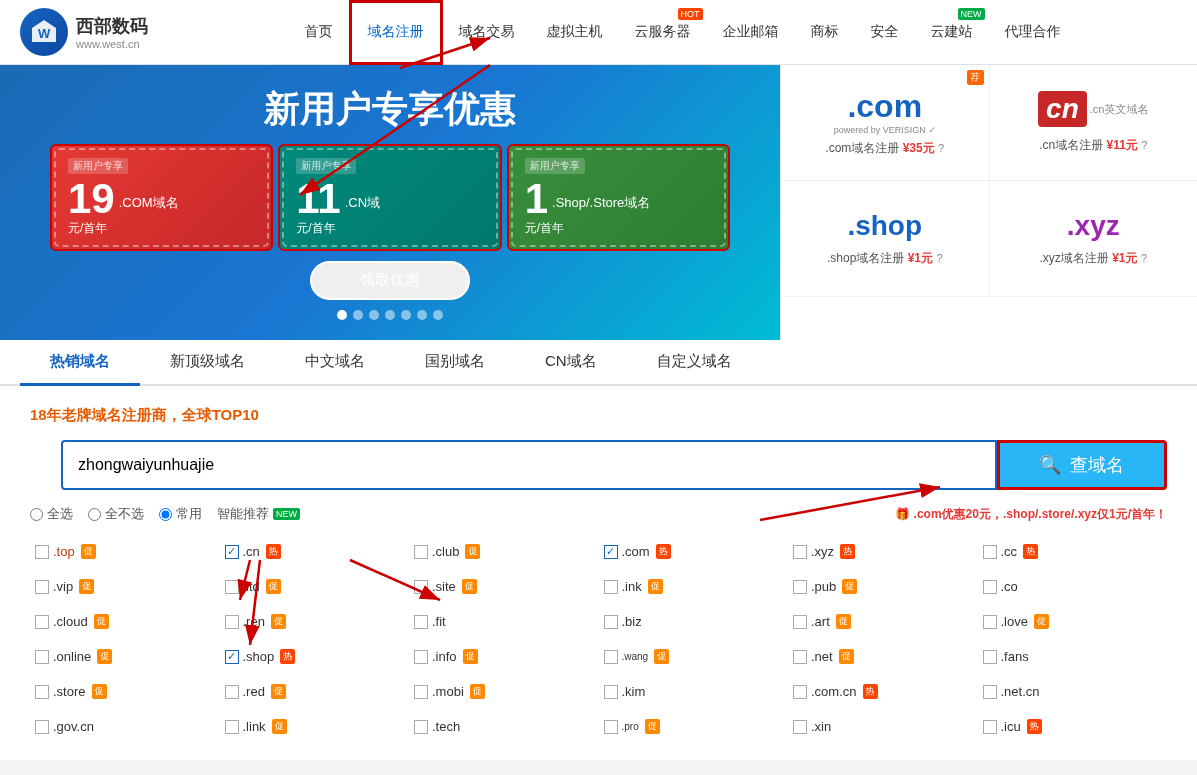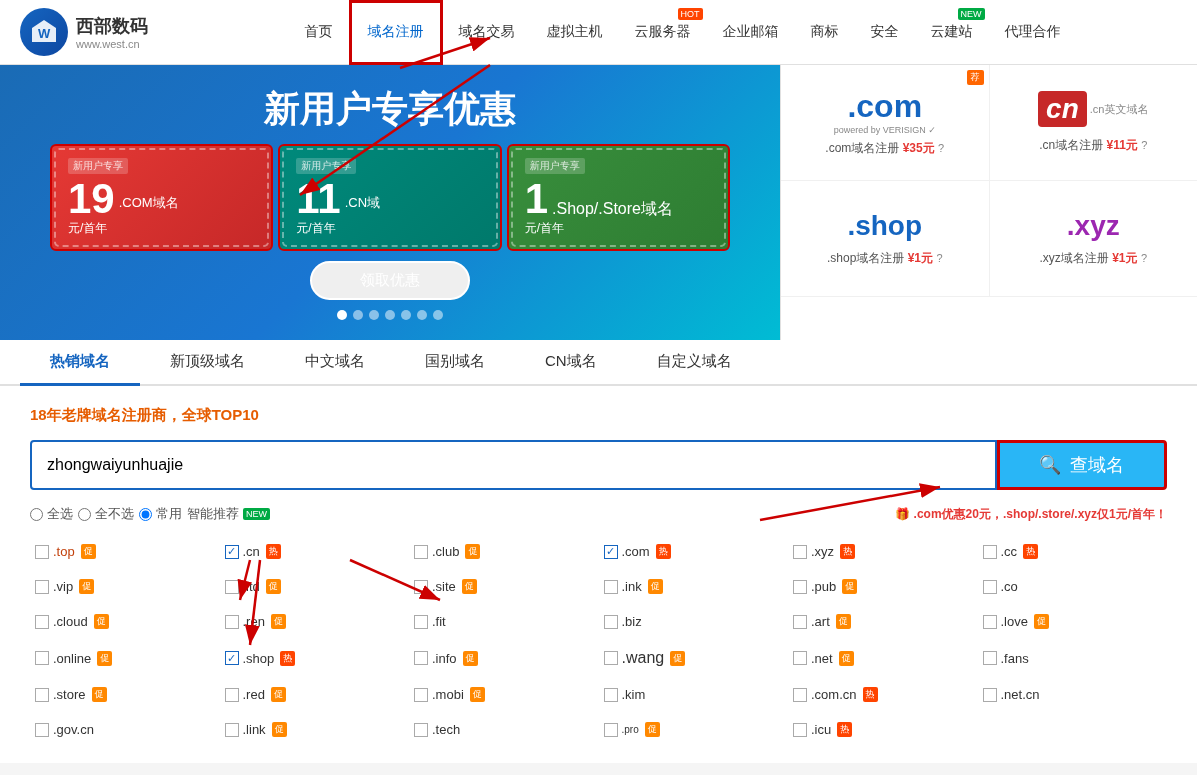--- a/index.html
+++ b/index.html
@@ -56,25 +56,25 @@
     .tabs { display: flex; background: #fff; border-bottom: 2px solid #e0e0e0; padding: 0 20px; }
     .tab { padding: 12px 30px; cursor: pointer; color: #333; font-size: 15px; border-bottom: 3px solid transparent; margin-bottom: -2px; }
     .tab.active { color: #1565c0; border-bottom: 3px solid #1565c0; font-weight: bold; }
     
     
     .main-content { background: #fff; padding: 20px 30px; }
     .section-title { color: #e65c00; font-size: 15px; font-weight: bold; margin-bottom: 15px; }
     
     
     .search-bar { display: flex; gap: 0; margin-bottom: 15px; }
-    .search-input { flex: 1; border: 2px solid #1565c0; padding: 10px 15px; font-size: 16px; outline: none; border-radius: 4px 0 0 4px; }
+    .search-input { flex: 1; border: 2px solid #1565c0; padding: 10px 15px; font-size: 16px; outline: none; border-radius: 4px 0 0 4px; margin-left: 31px; }
     .search-btn { background: #29b6f6; color: white; border: none; padding: 10px 40px; font-size: 18px; cursor: pointer; border-radius: 0 4px 4px 0; display: flex; align-items: center; gap: 8px; min-width: 160px; justify-content: center; border: 2px solid #cc0000; }
     
     
-    .radio-group { display: flex; align-items: center; gap: 5px; margin-bottom: 15px; font-size: 13px; color: #555; }
+    .radio-group { display: flex; align-items: center; gap: 15px; margin-bottom: 15px; font-size: 13px; color: #555; }
     .radio-item { display: flex; align-items: center; gap: 4px; cursor: pointer; }
     .badge-new { background: #00aa44; color: white; font-size: 9px; padding: 1px 3px; border-radius: 2px; }
     .promo-notice { margin-left: auto; color: #555; font-size: 12px; }
     .promo-notice .highlight { color: #e53935; font-weight: bold; }
     
     
     .domain-grid { display: grid; grid-template-columns: repeat(6, 1fr); gap: 8px 0; }
     .domain-item { display: flex; align-items: center; gap: 4px; padding: 6px 5px; font-size: 13px; }
   </style>
 </head>
@@ -140,21 +140,21 @@
               <span style="color:white;font-size:13px;margin-bottom:8px;margin-left:4px;">.CN域</span>
             </div>
             <span class="promo-desc">元/首年</span>
           </div>
 
           <div class="promo-card green" style="border:2px solid #cc0000;">
             <div class="promo-border"></div>
             <span class="promo-label">新用户专享</span>
             <div style="display:flex;align-items:flex-end;">
               <span class="promo-price">1</span>
-              <span style="color:white;font-size:16px;margin-bottom:0;margin-left:4px;">.Shop/.Store域名</span>
+              <span style="color:white;font-size:13px;margin-bottom:8px;margin-left:4px;">.Shop/.Store域名</span>
             </div>
             <span class="promo-desc">元/首年</span>
           </div>
         </div>
         <button class="banner-btn">领取优惠</button>
         <div class="banner-dots">
           <div class="dot active"></div>
           <div class="dot"></div>
           <div class="dot"></div>
           <div class="dot"></div>
@@ -340,21 +340,21 @@
     <span style="color:#333;font-size:13px;">.shop</span>
     <span style="background:#ff4400;color:white;font-size:9px;padding:1px 3px;border-radius:2px;margin-left:2px;">热</span>
   </div>
         <div class="domain-item">
     <div style="width:14px;height:14px;border:1px solid #aaa;display:inline-flex;align-items:center;justify-content:center;background:white;cursor:pointer;border-color:#aaa;font-size:11px;"></div>
     <span style="color:#333;font-size:13px;">.info</span>
     <span style="background:#ff8800;color:white;font-size:9px;padding:1px 3px;border-radius:2px;margin-left:2px;">促</span>
   </div>
         <div class="domain-item">
     <div style="width:14px;height:14px;border:1px solid #aaa;display:inline-flex;align-items:center;justify-content:center;background:white;cursor:pointer;border-color:#aaa;font-size:11px;"></div>
-    <span style="color:#333;font-size:16px;">.wang</span>
+    <span style="color:#333;font-size:10px;">.wang</span>
     <span style="background:#ff8800;color:white;font-size:9px;padding:1px 3px;border-radius:2px;margin-left:2px;">促</span>
   </div>
         <div class="domain-item">
     <div style="width:14px;height:14px;border:1px solid #aaa;display:inline-flex;align-items:center;justify-content:center;background:white;cursor:pointer;border-color:#aaa;font-size:11px;"></div>
     <span style="color:#333;font-size:13px;">.net</span>
     <span style="background:#ff8800;color:white;font-size:9px;padding:1px 3px;border-radius:2px;margin-left:2px;">促</span>
   </div>
         <div class="domain-item">
     <div style="width:14px;height:14px;border:1px solid #aaa;display:inline-flex;align-items:center;justify-content:center;background:white;cursor:pointer;border-color:#aaa;font-size:11px;"></div>
     <span style="color:#333;font-size:13px;">.fans</span>
@@ -402,20 +402,25 @@
   </div>
         <div class="domain-item">
     <div style="width:14px;height:14px;border:1px solid #aaa;display:inline-flex;align-items:center;justify-content:center;background:white;cursor:pointer;border-color:#aaa;font-size:11px;"></div>
     <span style="color:#333;font-size:13px;">.tech</span>
 
   </div>
         <div class="domain-item">
     <div style="width:14px;height:14px;border:1px solid #aaa;display:inline-flex;align-items:center;justify-content:center;background:white;cursor:pointer;border-color:#aaa;font-size:11px;"></div>
     <span style="color:#333;font-size:10px;">.pro</span>
     <span style="background:#ff8800;color:white;font-size:9px;padding:1px 3px;border-radius:2px;margin-left:2px;">促</span>
+  </div>
+        <div class="domain-item">
+    <div style="width:14px;height:14px;border:1px solid #aaa;display:inline-flex;align-items:center;justify-content:center;background:white;cursor:pointer;border-color:#aaa;font-size:11px;"></div>
+    <span style="color:#333;font-size:13px;">.xin</span>
+
   </div>
         <div class="domain-item">
     <div style="width:14px;height:14px;border:1px solid #aaa;display:inline-flex;align-items:center;justify-content:center;background:white;cursor:pointer;border-color:#aaa;font-size:11px;"></div>
     <span style="color:#333;font-size:13px;">.icu</span>
     <span style="background:#ff4400;color:white;font-size:9px;padding:1px 3px;border-radius:2px;margin-left:2px;">热</span>
   </div>
       </div>
   </div>
 
 </div>

